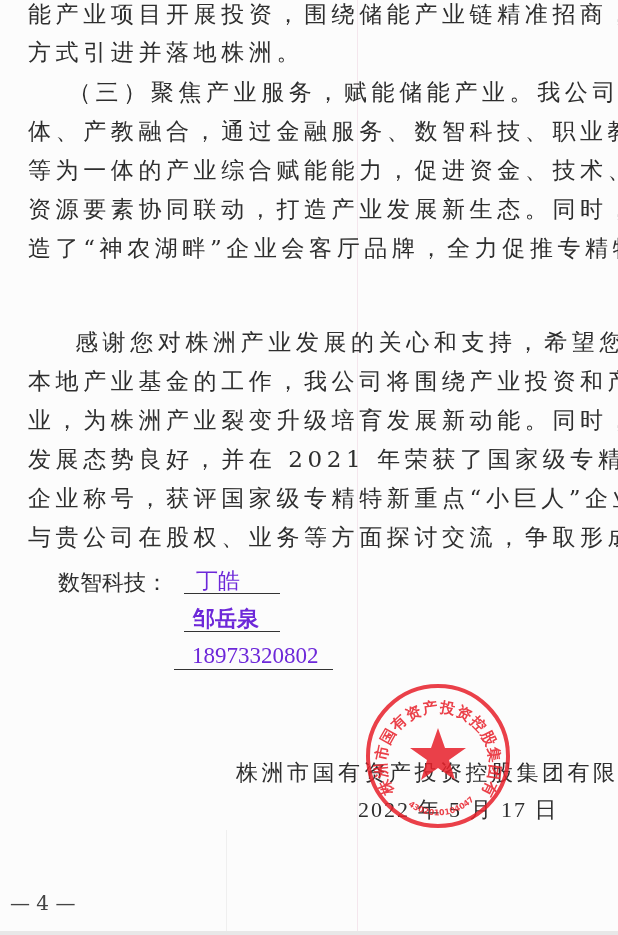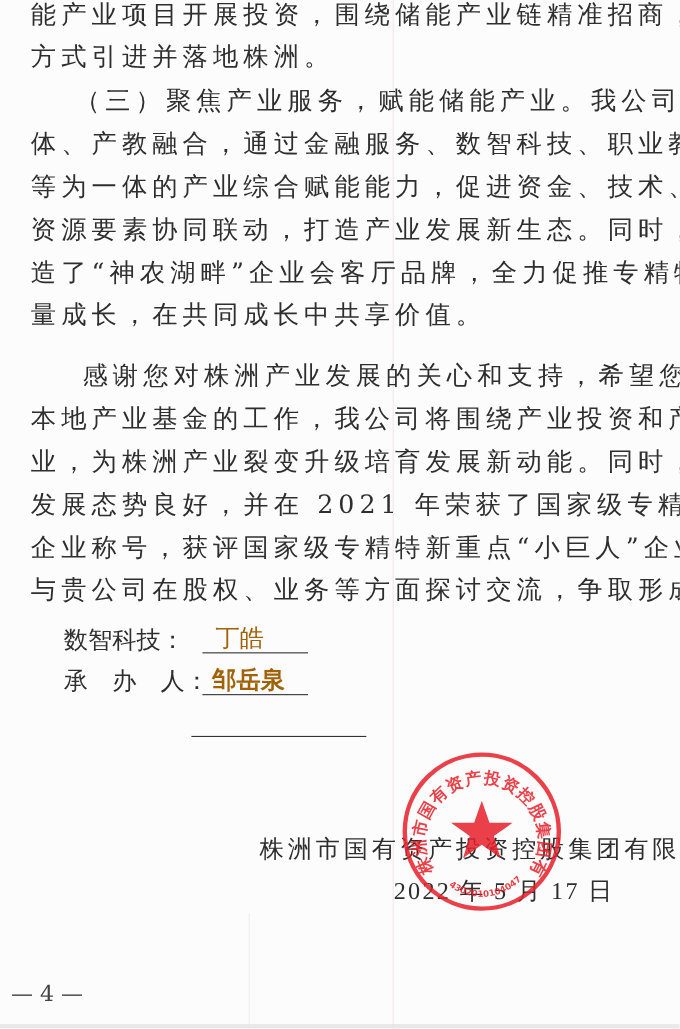--- a/index.html
+++ b/index.html
@@ -58,21 +58,21 @@
     .uline {
       position: absolute;
       height: 1px;
       background: #333;
     }
     .fill {
       position: absolute;
       font-size: 22px;
       line-height: 30px;
       white-space: nowrap;
-      color: #a16207;
+      color: #6d28d9;
     }
     .company {
       position: absolute;
       left: 236px;
       top: 758px;
       font-size: 22px;
       line-height: 30px;
       letter-spacing: 3.5px;
       white-space: nowrap;
     }
@@ -119,37 +119,36 @@
   <div class="fold-line-2"></div>
 
   <div class="line" style="top:-5px;">能产业项目开展投资，围绕储能产业链精准招商，通过资本招商</div>
   <div class="line" style="top:33px;">方式引进并落地株洲。</div>
 
   <div class="line indent" style="top:73px; left:68px;">（三）聚焦产业服务，赋能储能产业。我公司将围绕产城一</div>
   <div class="line" style="top:112px;">体、产教融合，通过金融服务、数智科技、职业教育、园区运营</div>
   <div class="line" style="top:151px;">等为一体的产业综合赋能能力，促进资金、技术、人才、平台等</div>
   <div class="line" style="top:190px;">资源要素协同联动，打造产业发展新生态。同时，我公司积极打</div>
   <div class="line" style="top:229px;">造了“神农湖畔”企业会客厅品牌，全力促推专精特新企业高质</div>
-  <div class="line" style="top:268px;">量成长，在共同成长中共享价值。</div>
 
   <div class="line indent" style="top:323px;">感谢您对株洲产业发展的关心和支持，希望您今后继续关注</div>
   <div class="line" style="top:362px;">本地产业基金的工作，我公司将围绕产业投资和产业服务两大主</div>
   <div class="line" style="top:401px;">业，为株洲产业裂变升级培育发展新动能。同时，贵公司近几年</div>
   <div class="line" style="top:440px;">发展态势良好，并在 2021 年荣获了国家级专精特新“小巨人”</div>
   <div class="line" style="top:479px;">企业称号，获评国家级专精特新重点“小巨人”企业，我们愿意</div>
   <div class="line" style="top:518px;">与贵公司在股权、业务等方面探讨交流，争取形成全面合作。</div>
 
   <div class="label-line" style="left:58px; top:568px;">数智科技：</div>
   <div class="fill" style="left:196px; top:566px;">丁皓</div>
   <div class="uline" style="left:184px; top:593px; width:96px;"></div>
 
-  <div class="label-line" style="left:58px; top:605px; letter-spacing:0px;">承　办　人：</div>
   <div class="fill" style="left:193px; top:603px;font-weight:bold;">邹岳泉</div>
   <div class="uline" style="left:184px; top:631px; width:96px;"></div>
 
+  <div class="fill" style="left:192px; top:641px; font-family:'Liberation Serif', serif; font-size:23px;">18973320802</div>
   <div class="uline" style="left:174px; top:669px; width:159px;"></div>
 
   <div class="company">株洲市国有资产投资控股集团有限公司</div>
   <div class="date" style="font-family:'Liberation Serif', serif;">2022 年 5 月 17 日</div>
 
   <svg class="stamp" viewBox="0 0 148 148">
     <defs>
       <path id="sealArc" d="M 30 110 A 52 52 0 1 1 118 110" fill="none"></path>
     </defs>
     <circle cx="74" cy="74" r="70" fill="none" stroke="#e8202a" stroke-width="4"></circle>

